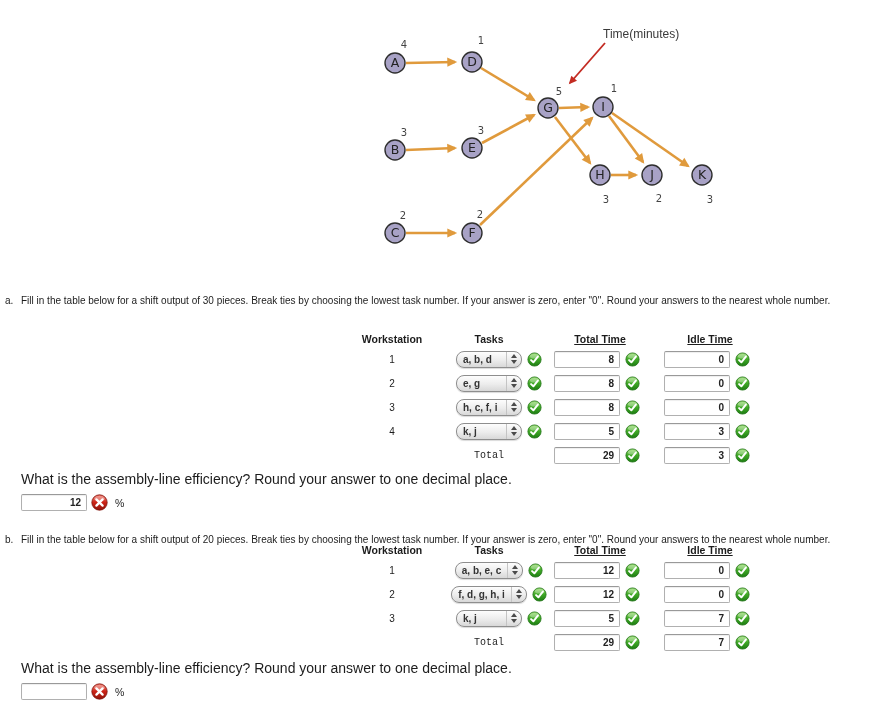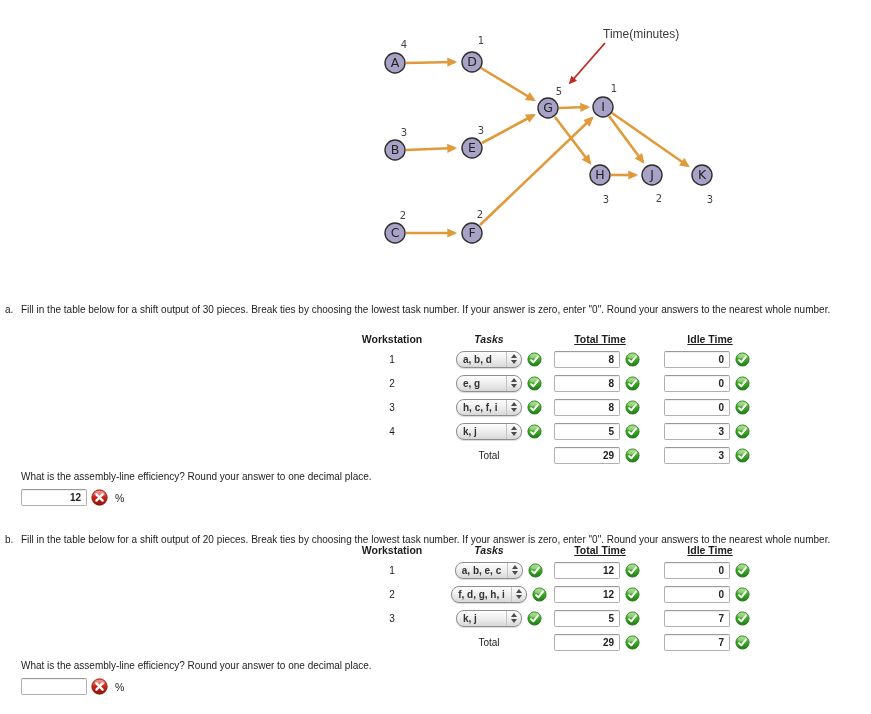--- a/index.html
+++ b/index.html
@@ -18,24 +18,24 @@
   .ann{font-family:"Liberation Sans",sans-serif;font-size:12px;fill:#3a3a3a;}
   
   .q-line{position:absolute;left:5px;white-space:nowrap;font-size:10px;color:#1c1c1c;}
   .q-label{display:inline-block;width:16px;}
   
   .ws-table{position:absolute;left:360px;}
   .ws-row{display:flex;align-items:center;height:24px;}
   .ws-row.head{height:16px;font-weight:bold;font-size:10.5px;justify-content:center;}
   .c-ws{width:64px;text-align:center;}
   .c-tasks{width:130px;display:flex;align-items:center;justify-content:center;gap:5px;}
-  .head .c-tasks{display:block;text-align:center;font-style:italic;}
+  .head .c-tasks{display:block;text-align:center;}
   .c-num{width:110px;display:flex;align-items:center;gap:5px;}
   .head .c-num{display:block;text-align:center;padding-right:18px;box-sizing:border-box;text-decoration:underline;}
-  .total-label{display:block;text-align:center;}
+  .total-label{display:block;text-align:center;font-family:Liberation Mono, monospace;}
   input.num{
     width:66px;height:17px;box-sizing:border-box;text-align:right;
     font-family:"Liberation Sans",sans-serif;font-weight:bold;font-size:10px;color:#222;
     border:1px solid #b0b0b0;border-top-color:#999;border-radius:2px;
     box-shadow:inset 0 1px 1px rgba(0,0,0,0.07);padding:0 5px 0 2px;background:#fff;
   }
   
   .dd{
     display:inline-flex;align-items:center;justify-content:space-between;
     min-width:66px;height:17px;box-sizing:border-box;
@@ -47,21 +47,21 @@
   .dd-val{font-weight:bold;font-size:10px;color:#333;white-space:nowrap;padding-right:6px;}
   .dd-stepper{display:flex;flex-direction:column;align-items:center;justify-content:center;
     gap:2px;height:100%;padding:0 4px;border-left:1px solid #c4c4c4;}
   .tri-up{width:0;height:0;border-left:3px solid transparent;border-right:3px solid transparent;border-bottom:4px solid #4a4a4a;}
   .tri-dn{width:0;height:0;border-left:3px solid transparent;border-right:3px solid transparent;border-top:4px solid #4a4a4a;}
   
   .ico{width:15px;height:15px;flex:none;display:inline-block;}
   .ico-x{width:17px;height:17px;flex:none;display:inline-block;}
   
   .eff{position:absolute;left:21px;}
-  .eff-q{font-size:10px;white-space:nowrap;}
+  .eff-q{font-size:14px;white-space:nowrap;}
   .eff-row{margin-top:7px;display:flex;align-items:center;gap:4px;}
   .pct{margin-left:3px;font-size:10.5px;}
 </style>
 </head>
 <body>
 
 <svg width="0" height="0" style="position:absolute" aria-hidden="true">
   <defs>
     <linearGradient id="gg" x1="0" y1="0" x2="0" y2="1">
       <stop offset="0" stop-color="#92db67"></stop>
@@ -159,21 +159,21 @@
     <text class="nlabel" x="652" y="179">J</text>
     <text class="tlabel" x="659" y="202">2</text>
   </g>
   <g>
     <circle class="node" cx="702" cy="175" r="10"></circle>
     <text class="nlabel" x="702" y="179">K</text>
     <text class="tlabel" x="710" y="203">3</text>
   </g>
 </svg>
 
-<div class="q-line" style="top:304px">
+<div class="q-line" style="top:295px">
   <span class="q-label">a.</span><span>Fill in the table below for a shift output of 30 pieces. Break ties by choosing the lowest task number. If your answer is zero, enter "0". Round your answers to the nearest whole number.</span>
 </div>
 
 <div class="ws-table" style="top:331px">
   <div class="ws-row head">
     <div class="c-ws">Workstation</div>
     <div class="c-tasks">Tasks</div>
     <div class="c-num">Total Time</div>
     <div class="c-num">Idle Time</div>
   </div>

